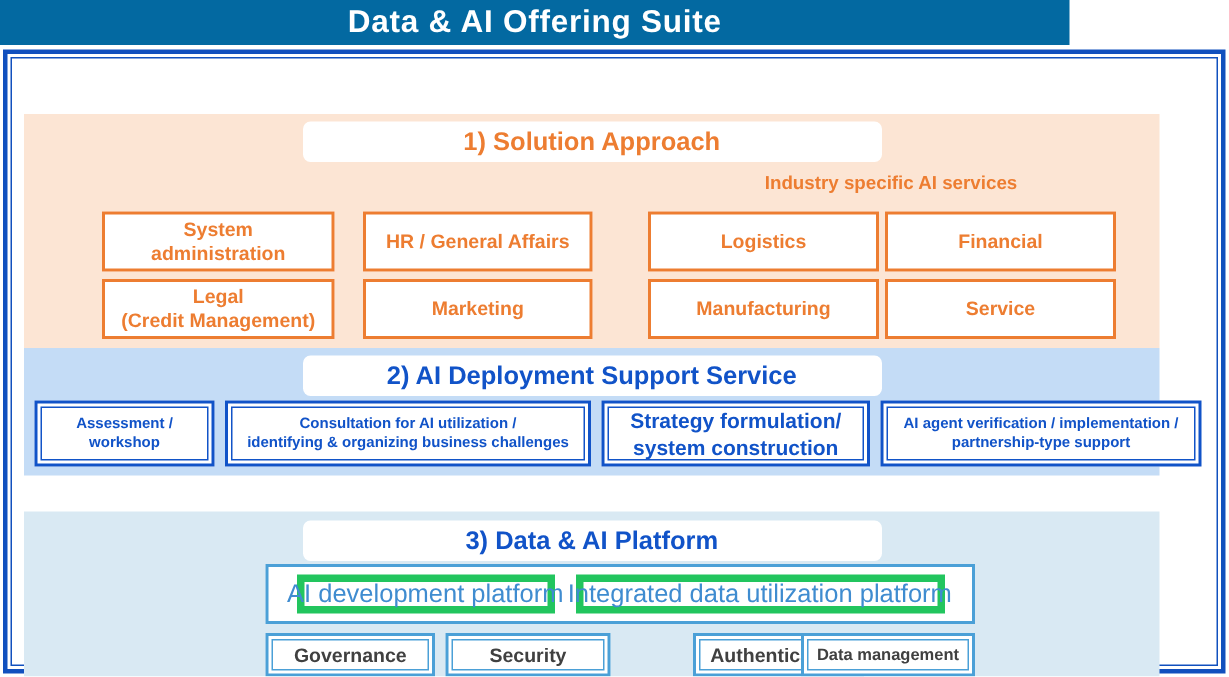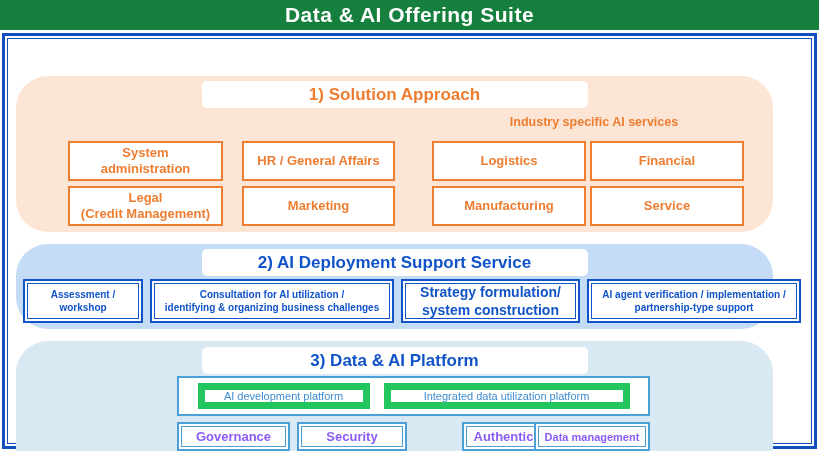--- a/index.html
+++ b/index.html
@@ -2,35 +2,35 @@
 <html><head>
 <meta charset="utf-8">
 <style>
   html,body{margin:0;padding:0;background:#ffffff;}
   .canvas{
     position:relative;width:819px;height:451px;overflow:hidden;background:#ffffff;
     font-family:"Liberation Sans","DejaVu Sans",sans-serif;
   }
   
   .titlebar{
-    position:absolute;left:0;top:0;width:819px;height:30px;
-    background:#15803d;display:flex;align-items:center;justify-content:center;
+    position:absolute;left:0;top:0;width:713px;height:30px;
+    background:#0369a1;display:flex;align-items:center;justify-content:center;
   }
   .titlebar .t{
     color:#ffffff;font-size:21px;font-weight:bold;letter-spacing:.5px;white-space:nowrap;
   }
   
   .frame{
     position:absolute;left:2px;top:33px;width:815px;height:416px;box-sizing:border-box;
     border:3px solid #1150BE;outline:1px solid #1150BE;outline-offset:-6px;background:#ffffff;
   }
   
-  .section{position:absolute;left:11px;width:757px;border-radius:32px;}
+  .section{position:absolute;left:11px;width:757px;}
   .sec1{top:40px;height:156px;background:#FCE5D4;}
-  .sec2{top:208px;height:85px;background:#C4DCF6;}
+  .sec2{top:196px;height:85px;background:#C4DCF6;}
   .sec3{top:305px;height:138px;background:#D9E9F3;}
   .pill{
     position:absolute;left:50%;transform:translateX(-50%);width:386px;height:27px;
     background:#ffffff;border-radius:5px;display:flex;align-items:center;justify-content:center;
     font-weight:bold;font-size:17px;white-space:nowrap;
   }
   .sec1 .pill{top:5px;color:#ED7D31;}
   .sec2 .pill{top:5px;color:#1153C8;}
   .sec3 .pill{top:6px;color:#1153C8;}
   
@@ -59,29 +59,29 @@
   .bbox.b2{left:134px;width:244px;font-size:10px;}
   .bbox.b3{left:385px;width:179px;font-size:14px;}
   .bbox.b4{left:571px;width:214px;font-size:10px;}
   
   .row1{
     position:absolute;left:161px;top:35px;width:473px;height:40px;box-sizing:border-box;
     background:#ffffff;border:2px solid #4BA0D7;
     display:flex;align-items:center;justify-content:center;gap:14px;
   }
   .mintbox{
-    box-sizing:border-box;height:26px;border:7px solid #22c55e;color:#3F8CD0;font-size:11px;
+    box-sizing:border-box;height:26px;border:5px solid #22c55e;color:#3F8CD0;font-size:17px;
     display:flex;align-items:center;justify-content:center;white-space:nowrap;background:#ffffff;
   }
   .mintbox.m1{width:172px;}
   .mintbox.m2{width:246px;}
   .pbox{
     position:absolute;top:81px;height:29px;box-sizing:border-box;background:#ffffff;
     border:2px solid #4BA0D7;outline:1px solid #4BA0D7;outline-offset:-5px;
-    color:#8b5cf6;font-size:13px;font-weight:bold;white-space:nowrap;
+    color:#404040;font-size:13px;font-weight:bold;white-space:nowrap;
     display:flex;align-items:center;justify-content:center;
   }
   .pbox.p1{left:161px;width:113px;}
   .pbox.p2{left:281px;width:110px;}
   .pbox.p3{left:398px;width:114px;margin-left:48px;}
   .pbox.p4{left:518px;width:116px;font-size:11px;}
 </style>
 </head>
 <body>
 

